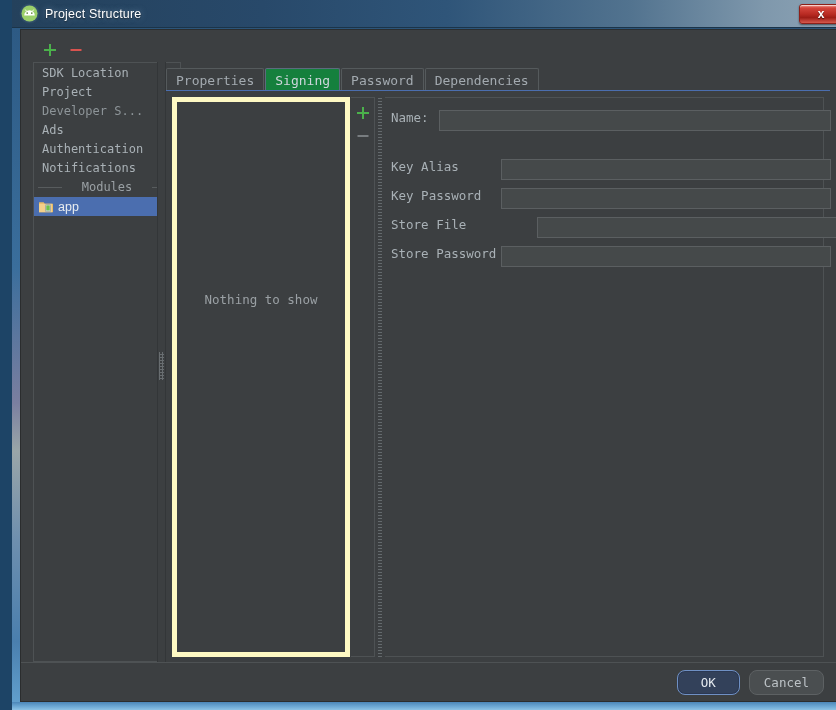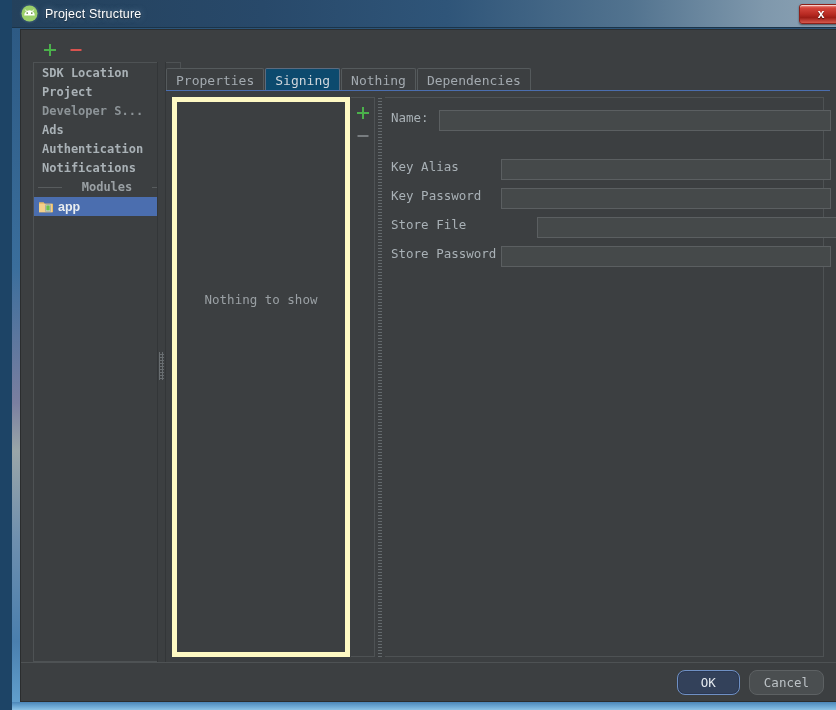--- a/index.html
+++ b/index.html
@@ -110,21 +110,20 @@
   }
   .tb-icon { width: 16px; height: 16px; cursor: pointer; display: block; }
 
   
   .tree-panel {
     position: absolute;
     left: 12px; top: 32px;
     width: 148px; height: 600px;
     background: #3c3f41;
     border: 1px solid #4e5254;
-    font-weight: bold;
   }
   .tree-item {
     height: 19px;
     display: flex; align-items: center;
     padding-left: 8px;
     color: #a9b1b6;
     font-family: "DejaVu Sans Mono", monospace;
     font-size: 12px;
     white-space: nowrap;
     cursor: pointer;
@@ -193,21 +192,21 @@
     font-size: 13px;
     background: #3c3f41;
     border: 1px solid #555a5c;
     border-bottom: none;
     margin-right: 1px;
     border-radius: 2px 2px 0 0;
     cursor: pointer;
     white-space: nowrap;
   }
   .tab.active {
-    background: #0c4a6e;
+    background: #15803d;
     color: #cfd6dc;
     border-color: #5d6b7e;
   }
 
   
   .content-area {
     position: absolute;
     left: 145px; top: 60px;
     width: 664px; height: 572px;
     background: #3c3f41;
@@ -422,21 +421,21 @@
     </div>
 
     <div class="tabs">
       <div class="tab">
         <span>Properties</span>
       </div>
       <div class="tab active">
         <span>Signing</span>
       </div>
       <div class="tab">
-        <span>Nothing</span>
+        <span>Password</span>
       </div>
       <div class="tab">
         <span>Dependencies</span>
       </div>
     </div>
 
     <div class="content-area">
 
       <div class="mid-panel">
         <div class="mid-empty">Nothing to show</div>

